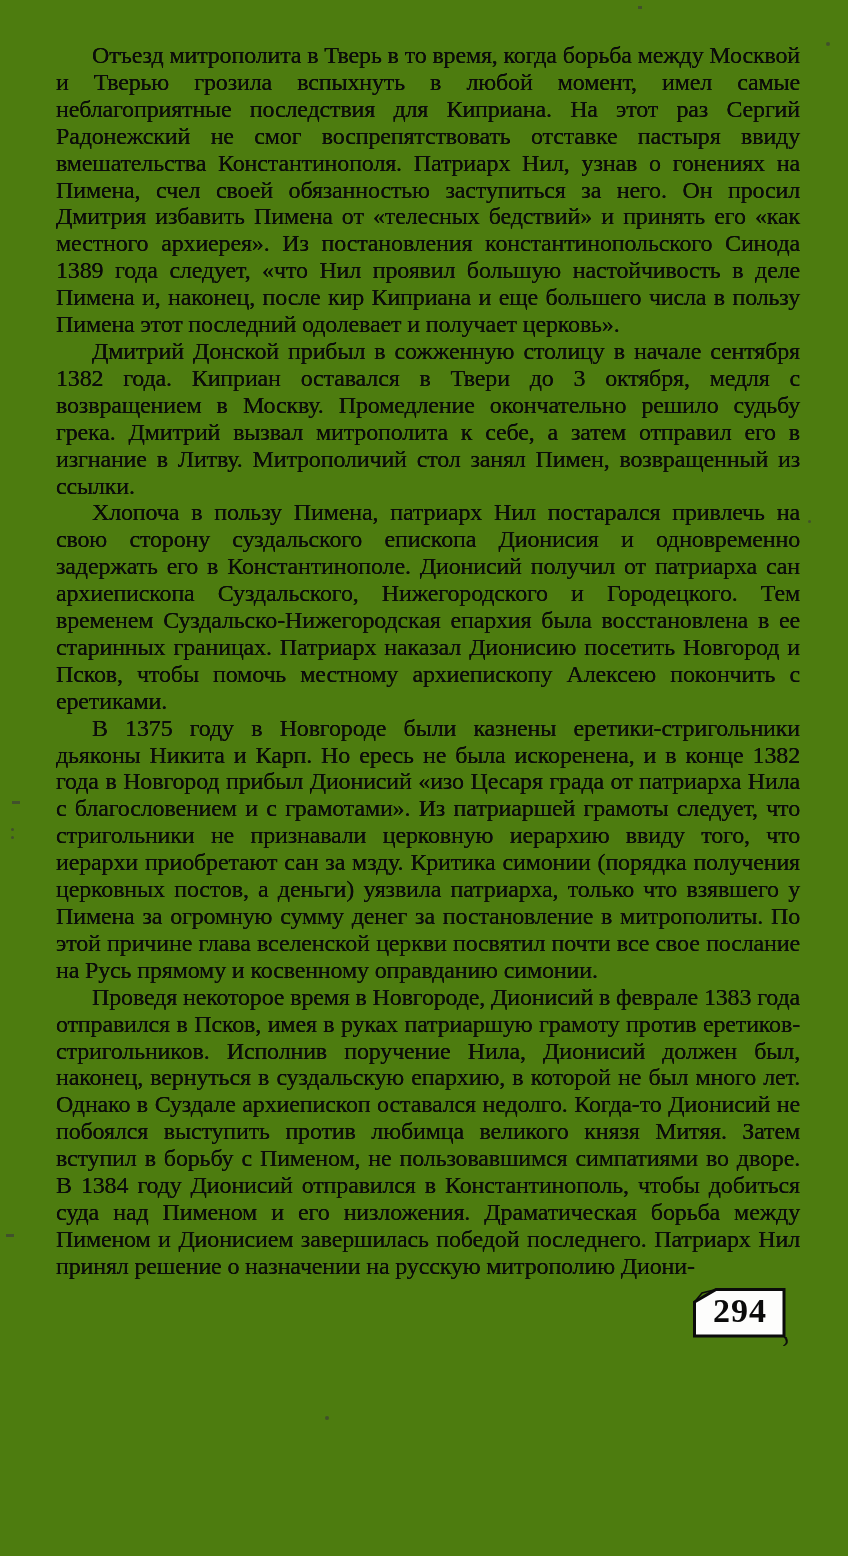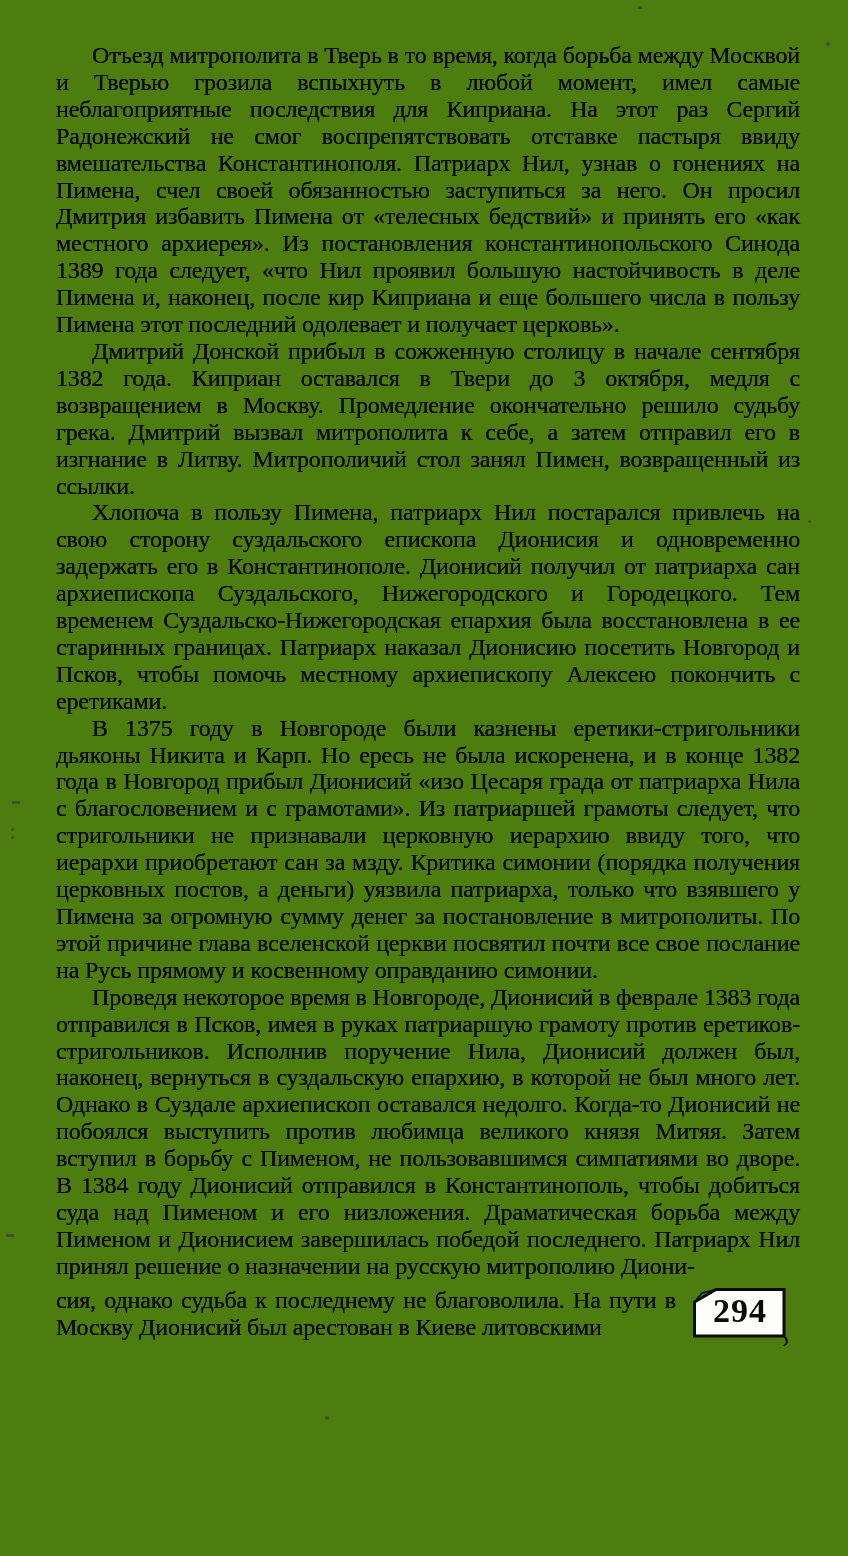--- a/index.html
+++ b/index.html
@@ -82,21 +82,20 @@
 <div class="page">
 
   <div class="text-block">
     <p class="para">Отъезд митрополита в Тверь в то время, когда борьба между Москвой и Тверью грозила вспыхнуть в любой момент, имел самые неблагоприятные последствия для Киприана. На этот раз Сергий Радонежский не смог воспрепятствовать отставке пастыря ввиду вмешательства Константинополя. Патриарх Нил, узнав о гонениях на Пимена, счел своей обязанностью заступиться за него. Он просил Дмитрия избавить Пимена от «телесных бедствий» и принять его «как местного архиерея». Из постановления константинопольского Синода 1389 года следует, «что Нил проявил большую настойчивость в деле Пимена и, наконец, после кир Киприана и еще большего числа в пользу Пимена этот последний одолевает и получает церковь».</p>
     <p class="para">Дмитрий Донской прибыл в сожженную столицу в начале сентября 1382 года. Киприан оставался в Твери до 3 октября, медля с возвращением в Москву. Промедление окончательно решило судьбу грека. Дмитрий вызвал митрополита к себе, а затем отправил его в изгнание в Литву. Митрополичий стол занял Пимен, возвращенный из ссылки.</p>
     <p class="para">Хлопоча в пользу Пимена, патриарх Нил постарался привлечь на свою сторону суздальского епископа Дионисия и одновременно задержать его в Константинополе. Дионисий получил от патриарха сан архиепископа Суздальского, Нижегородского и Городецкого. Тем временем Суздальско-Нижегородская епархия была восстановлена в ее старинных границах. Патриарх наказал Дионисию посетить Новгород и Псков, чтобы помочь местному архиепископу Алексею покончить с еретиками.</p>
     <p class="para">В 1375 году в Новгороде были казнены еретики-стригольники дьяконы Никита и Карп. Но ересь не была искоренена, и в конце 1382 года в Новгород прибыл Дионисий «изо Цесаря града от патриарха Нила с благословением и с грамотами». Из патриаршей грамоты следует, что стригольники не признавали церковную иерархию ввиду того, что иерархи приобретают сан за мзду. Критика симонии (порядка получения церковных постов, а деньги) уязвила патриарха, только что взявшего у Пимена за огромную сумму денег за постановление в митрополиты. По этой причине глава вселенской церкви посвятил почти все свое послание на Русь прямому и косвенному оправданию симонии.</p>
     <p class="para">Проведя некоторое время в Новгороде, Дионисий в феврале 1383 года отправился в Псков, имея в руках патриаршую грамоту против еретиков-стригольников. Исполнив поручение Нила, Дионисий должен был, наконец, вернуться в суздальскую епархию, в которой не был много лет. Однако в Суздале архиепископ оставался недолго. Когда-то Дионисий не побоялся выступить против любимца великого князя Митяя. Затем вступил в борьбу с Пименом, не пользовавшимся симпатиями во дворе. В 1384 году Дионисий отправился в Константинополь, чтобы добиться суда над Пименом и его низложения. Драматическая борьба между Пименом и Дионисием завершилась победой последнего. Патриарх Нил принял решение о назначении на русскую митрополию Диони-</p>
 
     <div class="wrap-row">
-      <div class="wrap-text">сия, однако судьба к последнему не благоволила. На пути в Москву Дионисий был арестован в Киеве литовскими</div>
 
       <div class="plaque">
         <svg width="100" height="62" viewBox="0 0 100 62" xmlns="http://www.w3.org/2000/svg">
           <path d="M 26 3.5 L 94 3.5 L 94 50 L 4.5 50 L 4.5 16 Z" fill="#fdfdfc" stroke="#0b0b0b" stroke-width="3"></path>
           <path d="M 26 3.5 L 12 7 L 4.5 16" fill="none" stroke="#0b0b0b" stroke-width="1.6"></path>
           <path d="M 94 51 c 3 3.5 3.2 7 -0.5 8.5 c 3.8 -0.2 5 -4 2.5 -8.5" fill="#0b0b0b" stroke="#0b0b0b" stroke-width="1"></path>
         </svg>
         <span class="plaque-num">294</span>
       </div>
     </div>

